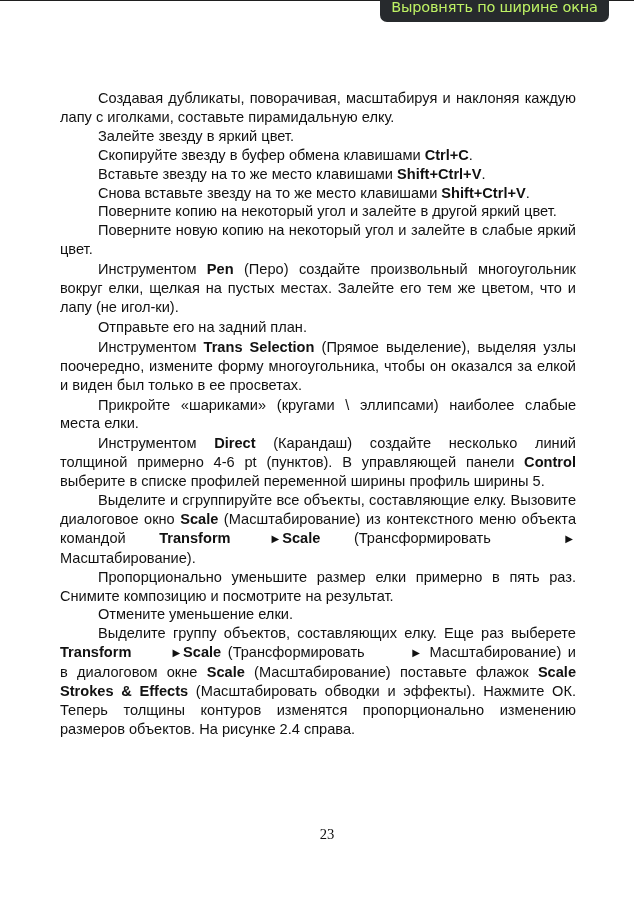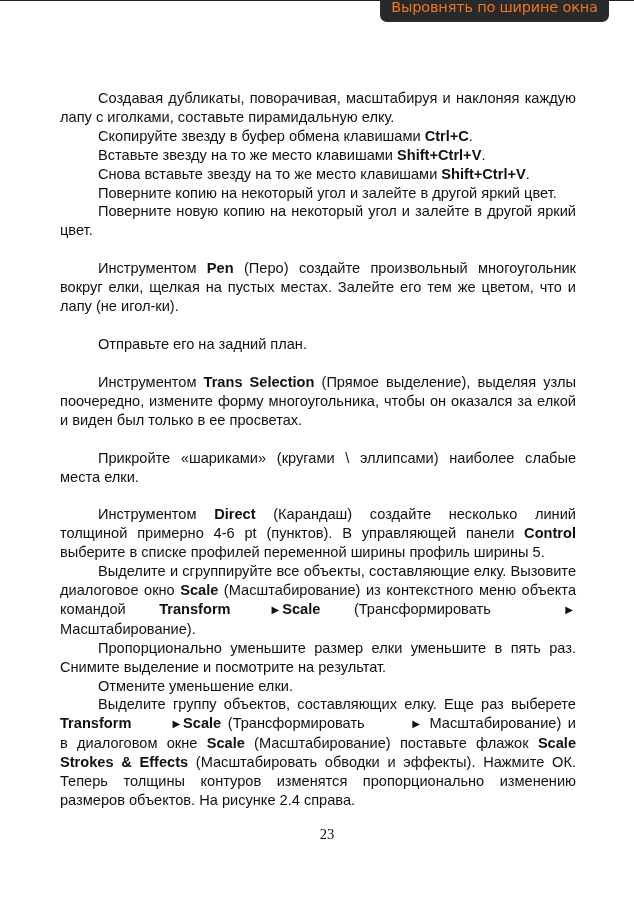--- a/index.html
+++ b/index.html
@@ -20,21 +20,21 @@
       height: 1px;
       background: #1f1f1f;
     }
     .tooltip {
       position: absolute;
       left: 380px;
       top: 0;
       width: 229px;
       height: 22px;
       background: #272a2d;
-      color: #f97316;
+      color: #bef264;
       border-radius: 0 0 7px 7px;
       font-family: "DejaVu Sans", sans-serif;
       font-size: 14.5px;
       line-height: 14px;
       padding: 0 0 0 0;
       box-sizing: border-box;
       text-align: center;
       white-space: nowrap;
       overflow: hidden;
       letter-spacing: -0.2px;
@@ -49,21 +49,21 @@
       line-height: 18.9px;
       color: #111111;
     }
     .page p {
       margin: 0;
       text-indent: 38px;
       text-align: justify;
       hyphens: manual;
     }
     .page p.gap {
-      margin-top: 19px;
+      margin-top: 1px;
     }
     .page b {
       font-weight: bold;
     }
     .arrow {
       display: inline-block;
       font-size: 10px;
       vertical-align: 1px;
       padding: 0 3px;
     }
@@ -81,29 +81,30 @@
   </style>
 </head>
 <body>
 
 <div class="top-strip"></div>
 
 <div class="tooltip">Выровнять по ширине окна</div>
 
 <div class="page" id="page-body">
     <p>Создавая дубликаты, поворачивая, масштабируя и наклоняя каждую лапу с иголками, составьте пирамидальную елку.</p>
+    <p>Залейте звезду в яркий цвет.</p>
     <p>Скопируйте звезду в буфер обмена клавишами <b>Ctrl+C</b>.</p>
     <p>Вставьте звезду на то же место клавишами <b>Shift+Ctrl+V</b>.</p>
     <p>Снова вставьте звезду на то же место клавишами <b>Shift+Ctrl+V</b>.</p>
     <p>Поверните копию на некоторый угол и залейте в другой яркий цвет.</p>
-    <p>Поверните новую копию на некоторый угол и залейте в другой яркий цвет.</p>
+    <p>Поверните новую копию на некоторый угол и залейте в слабые яркий цвет.</p>
     <p class="gap">Инструментом <b>Pen</b> (Перо) создайте произвольный многоугольник вокруг елки, щелкая на пустых местах. Залейте его тем же цветом, что и лапу (не игол-­ки).</p>
     <p class="gap">Отправьте его на задний план.</p>
     <p class="gap">Инструментом <b>Trans Selection</b> (Прямое выделение), выделяя узлы поочередно, измените форму многоугольника, чтобы он оказался за елкой и виден был только в ее просветах.</p>
     <p class="gap">Прикройте «шариками» (кругами \ эллипсами) наиболее слабые места ел­ки.</p>
     <p class="gap">Инструментом <b>Direct</b> (Карандаш) создайте несколько линий толщиной примерно 4-6 pt (пунктов). В управляющей панели <b>Control</b> выберите в списке профилей переменной ширины профиль ширины 5.</p>
     <p>Выделите и сгруппируйте все объекты, составляющие елку. Вызовите диалоговое окно <b>Scale</b> (Масштабирование) из контекстного меню объекта ко­мандой <b>Transform</b><span class="arrow">▶</span><b>Scale</b> (Трансформировать <span class="arrow">▶</span> Масштабирование).</p>
-    <p>Пропорционально уменьшите размер елки уменьшите в пять раз. Снимите выделение и посмотрите на результат.</p>
+    <p>Пропорционально уменьшите размер елки примерно в пять раз. Снимите композицию и посмотрите на результат.</p>
     <p>Отмените уменьшение елки.</p>
     <p>Выделите группу объектов, составляющих елку. Еще раз выберете <b>Trans­form</b><span class="arrow">▶</span><b>Scale</b> (Трансформировать <span class="arrow">▶</span> Масштабирование) и в диалоговом окне <b>Scale</b> (Масштабирование) поставьте флажок <b>Scale Strokes &amp; Effects</b> (Масшта­бировать обводки и эффекты). Нажмите ОК. Теперь толщины контуров изме­нятся пропорционально изменению размеров объектов. На рисунке 2.4 справа.</p>
   </div>
 
 <div class="page-number">23</div>
 
 </body></html>

